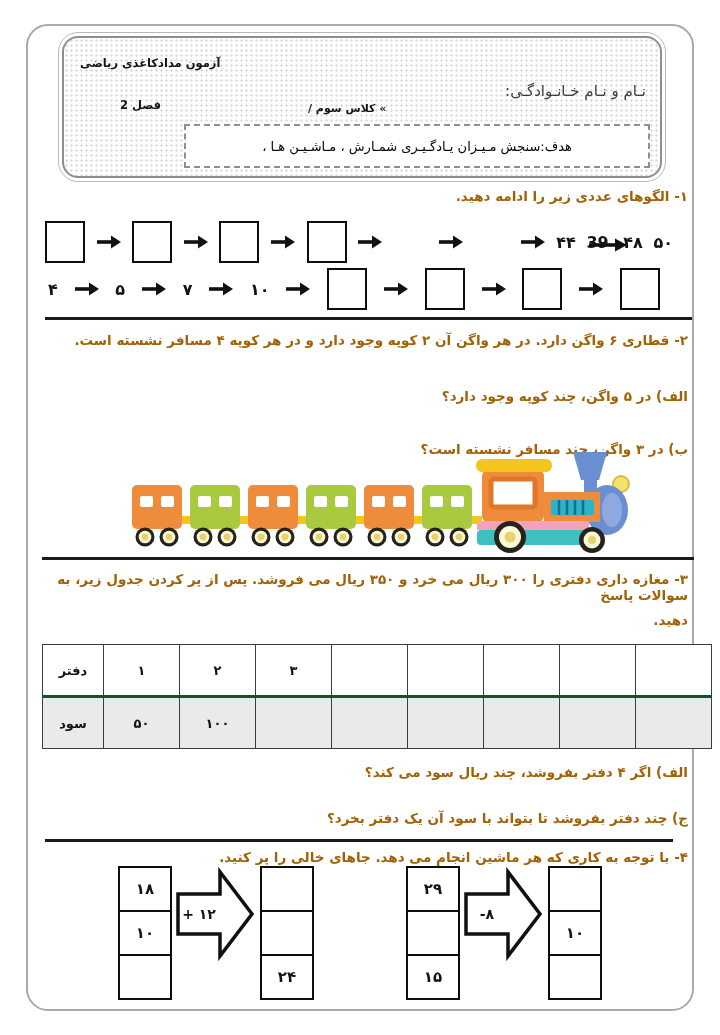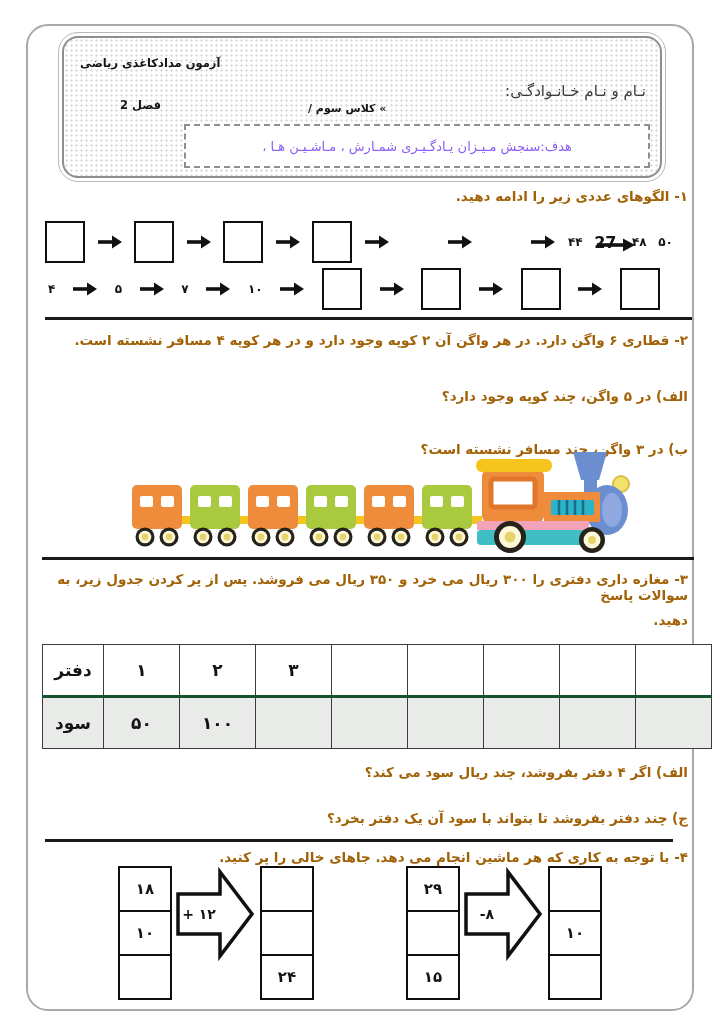--- a/index.html
+++ b/index.html
@@ -13,37 +13,37 @@
                background-image:radial-gradient(circle,#dedede 1px,transparent 1.2px);background-size:5px 5px;background-color:#fff;}
   .bismillah{position:absolute;top:7px;left:60px;right:0;text-align:center;
              font-size:21px;font-weight:700;color:#0d0d0d;}
   .name-label{position:absolute;top:44px;right:14px;font-size:15px;letter-spacing:2.5px;
               color:#3c3c3c;direction:rtl;}
   .exam-type{position:absolute;top:18px;left:16px;font-size:11.5px;font-weight:700;direction:rtl;}
   .chapter{position:absolute;top:60px;left:56px;font-size:11.5px;font-weight:700;direction:rtl;}
   .grade{position:absolute;top:64px;left:244px;font-size:11px;font-weight:700;}
   .objective{position:absolute;left:120px;right:10px;top:86px;height:40px;border:2px dashed #8f8f8f;
              display:flex;align-items:center;justify-content:center;font-size:13px;letter-spacing:1px;
-             color:#8b5cf6;background:#fff;direction:rtl;white-space:nowrap;}
+             color:#000000;background:#fff;direction:rtl;white-space:nowrap;}
   
   .q{position:absolute;right:32px;left:32px;text-align:right;direction:rtl;
      font-weight:700;font-size:13.5px;color:#a16207;}
   .divider{position:absolute;height:0;border-top:3px solid #1a1a1a;}
   
   .prow{position:absolute;display:flex;align-items:center;justify-content:space-between;}
   .pbox{width:36px;height:38px;border:2.5px solid #0e0e0e;background:#fff;flex:none;}
-  .pnum{font-size:12px;font-weight:700;flex:none;}
+  .pnum{font-size:16px;font-weight:700;flex:none;}
   .arrow{flex:none;display:block;}
   .gap-sm{width:34px;flex:none;}
   .num-overlap{position:relative;flex:none;font-size:16px;font-weight:700;padding-right:4px;}
   .num-overlap svg{position:absolute;left:2px;top:4px;}
   
   .profit-table{position:absolute;top:644px;left:42px;border-collapse:collapse;direction:ltr;}
   .profit-table td{border:1.6px solid #3c3c3c;height:48px;text-align:center;
-                   font-size:17px;font-weight:700;background:#fff;}
+                   font-size:13px;font-weight:700;background:#fff;}
   .profit-table tr.profit td{background:#e9ebe8;border-top:3px solid #14532d;}
   .profit-table td.lbl{width:58px;}
   .profit-table td.c{width:73px;}
   
   .machines{position:absolute;top:866px;left:45px;width:630px;display:flex;
             justify-content:center;gap:92px;}
   .machine{display:flex;gap:4px;}
   .mcol{border:2.5px solid #0e0e0e;background:#fff;}
   .mcell{width:50px;height:42px;border-bottom:2.5px solid #0e0e0e;display:flex;
          align-items:center;justify-content:center;font-size:15px;font-weight:700;}
@@ -94,21 +94,21 @@
         <line x1="1" y1="8" x2="17" y2="8" stroke="#111" stroke-width="3.6"></line>
         <polygon points="15,1.5 25,8 15,14.5" fill="#111"></polygon>
       </svg>
     <span class="gap-sm"></span>
     <svg class="arrow" width="26" height="16" viewBox="0 0 26 16">
         <line x1="1" y1="8" x2="17" y2="8" stroke="#111" stroke-width="3.6"></line>
         <polygon points="15,1.5 25,8 15,14.5" fill="#111"></polygon>
       </svg>
     <span class="pnum">۴۴</span>
     <span class="num-overlap">
-      <span>27</span>
+      <span>39</span>
       <svg width="40" height="16" viewBox="0 0 40 16">
           <line x1="1" y1="8" x2="29" y2="8" stroke="#111" stroke-width="3.6"></line>
           <polygon points="27,1.5 39,8 27,14.5" fill="#111"></polygon>
         </svg>
     </span>
     <span class="pnum">۴۸</span>
     <span class="pnum">۵۰</span>
   </div>
 
   <div class="prow" style="top:268px;left:48px;width:612px;height:42px;">

